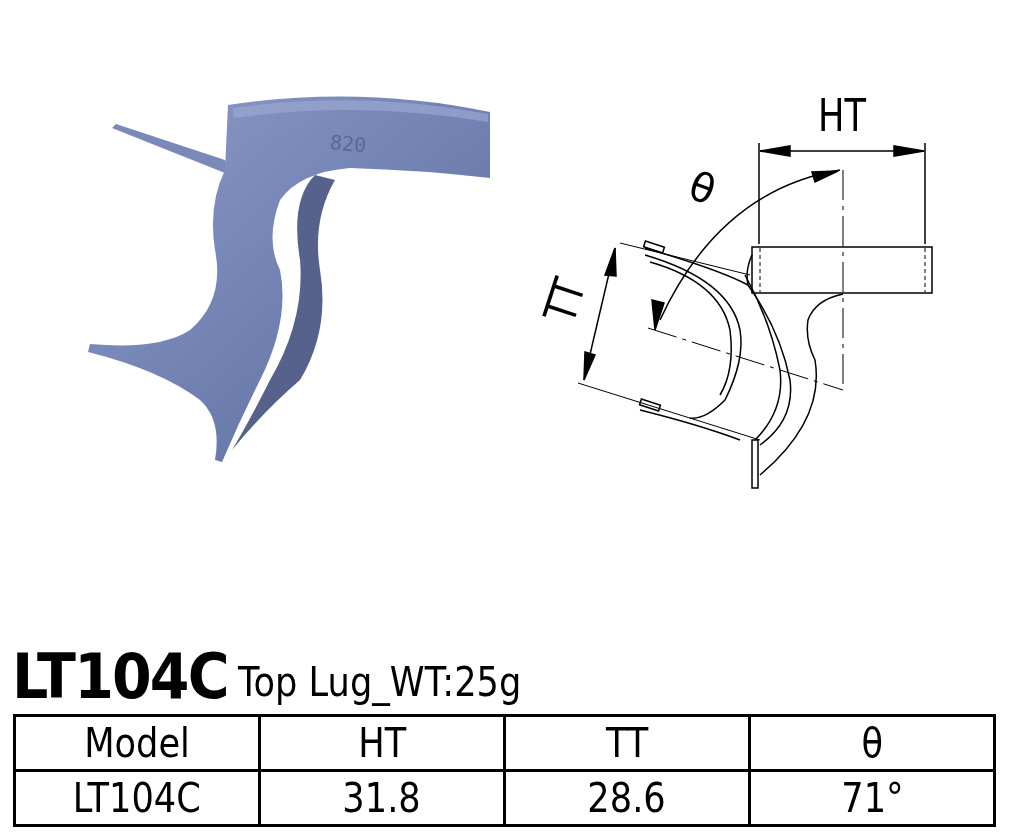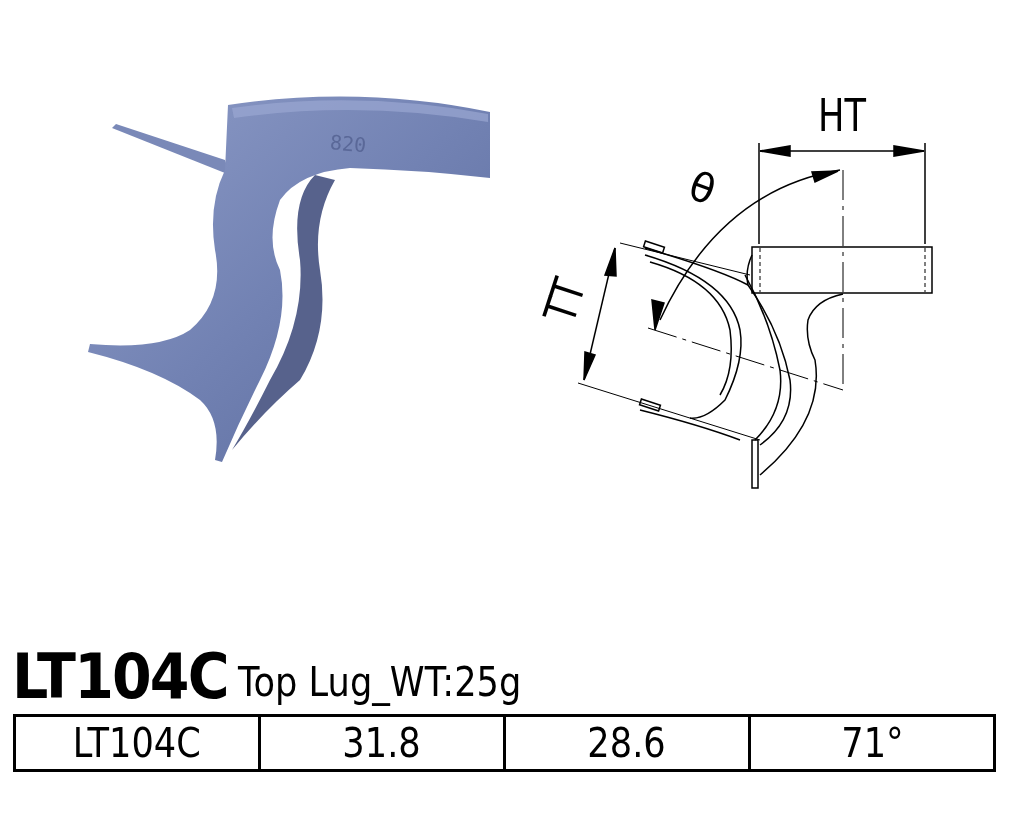--- a/index.html
+++ b/index.html
@@ -85,20 +85,26 @@
   <span style="position:absolute;left:8px;top:195px;font-size:44px;font-family:'DejaVu Sans',sans-serif;transform:rotate(-72deg) scaleX(0.8);">TT</span>
 </div>
 
 <div class="title-row">
   <span class="model-title">LT104C</span>
   <span class="subtitle">Top Lug_WT:25g</span>
 </div>
 
 <table class="spec">
   <tbody>
+      <tr class="head">
+    <td><span class="cell-text">Model</span></td>
+    <td><span class="cell-text">HT</span></td>
+    <td><span class="cell-text">TT</span></td>
+    <td><span class="cell-text">θ</span></td>
+  </tr>
   <tr class="row">
     <td><span class="cell-text">LT104C</span></td>
     <td><span class="cell-text">31.8</span></td>
     <td><span class="cell-text">28.6</span></td>
     <td><span class="cell-text">71°</span></td>
   </tr>
 </tbody>
   </table>
 
 </body></html>

